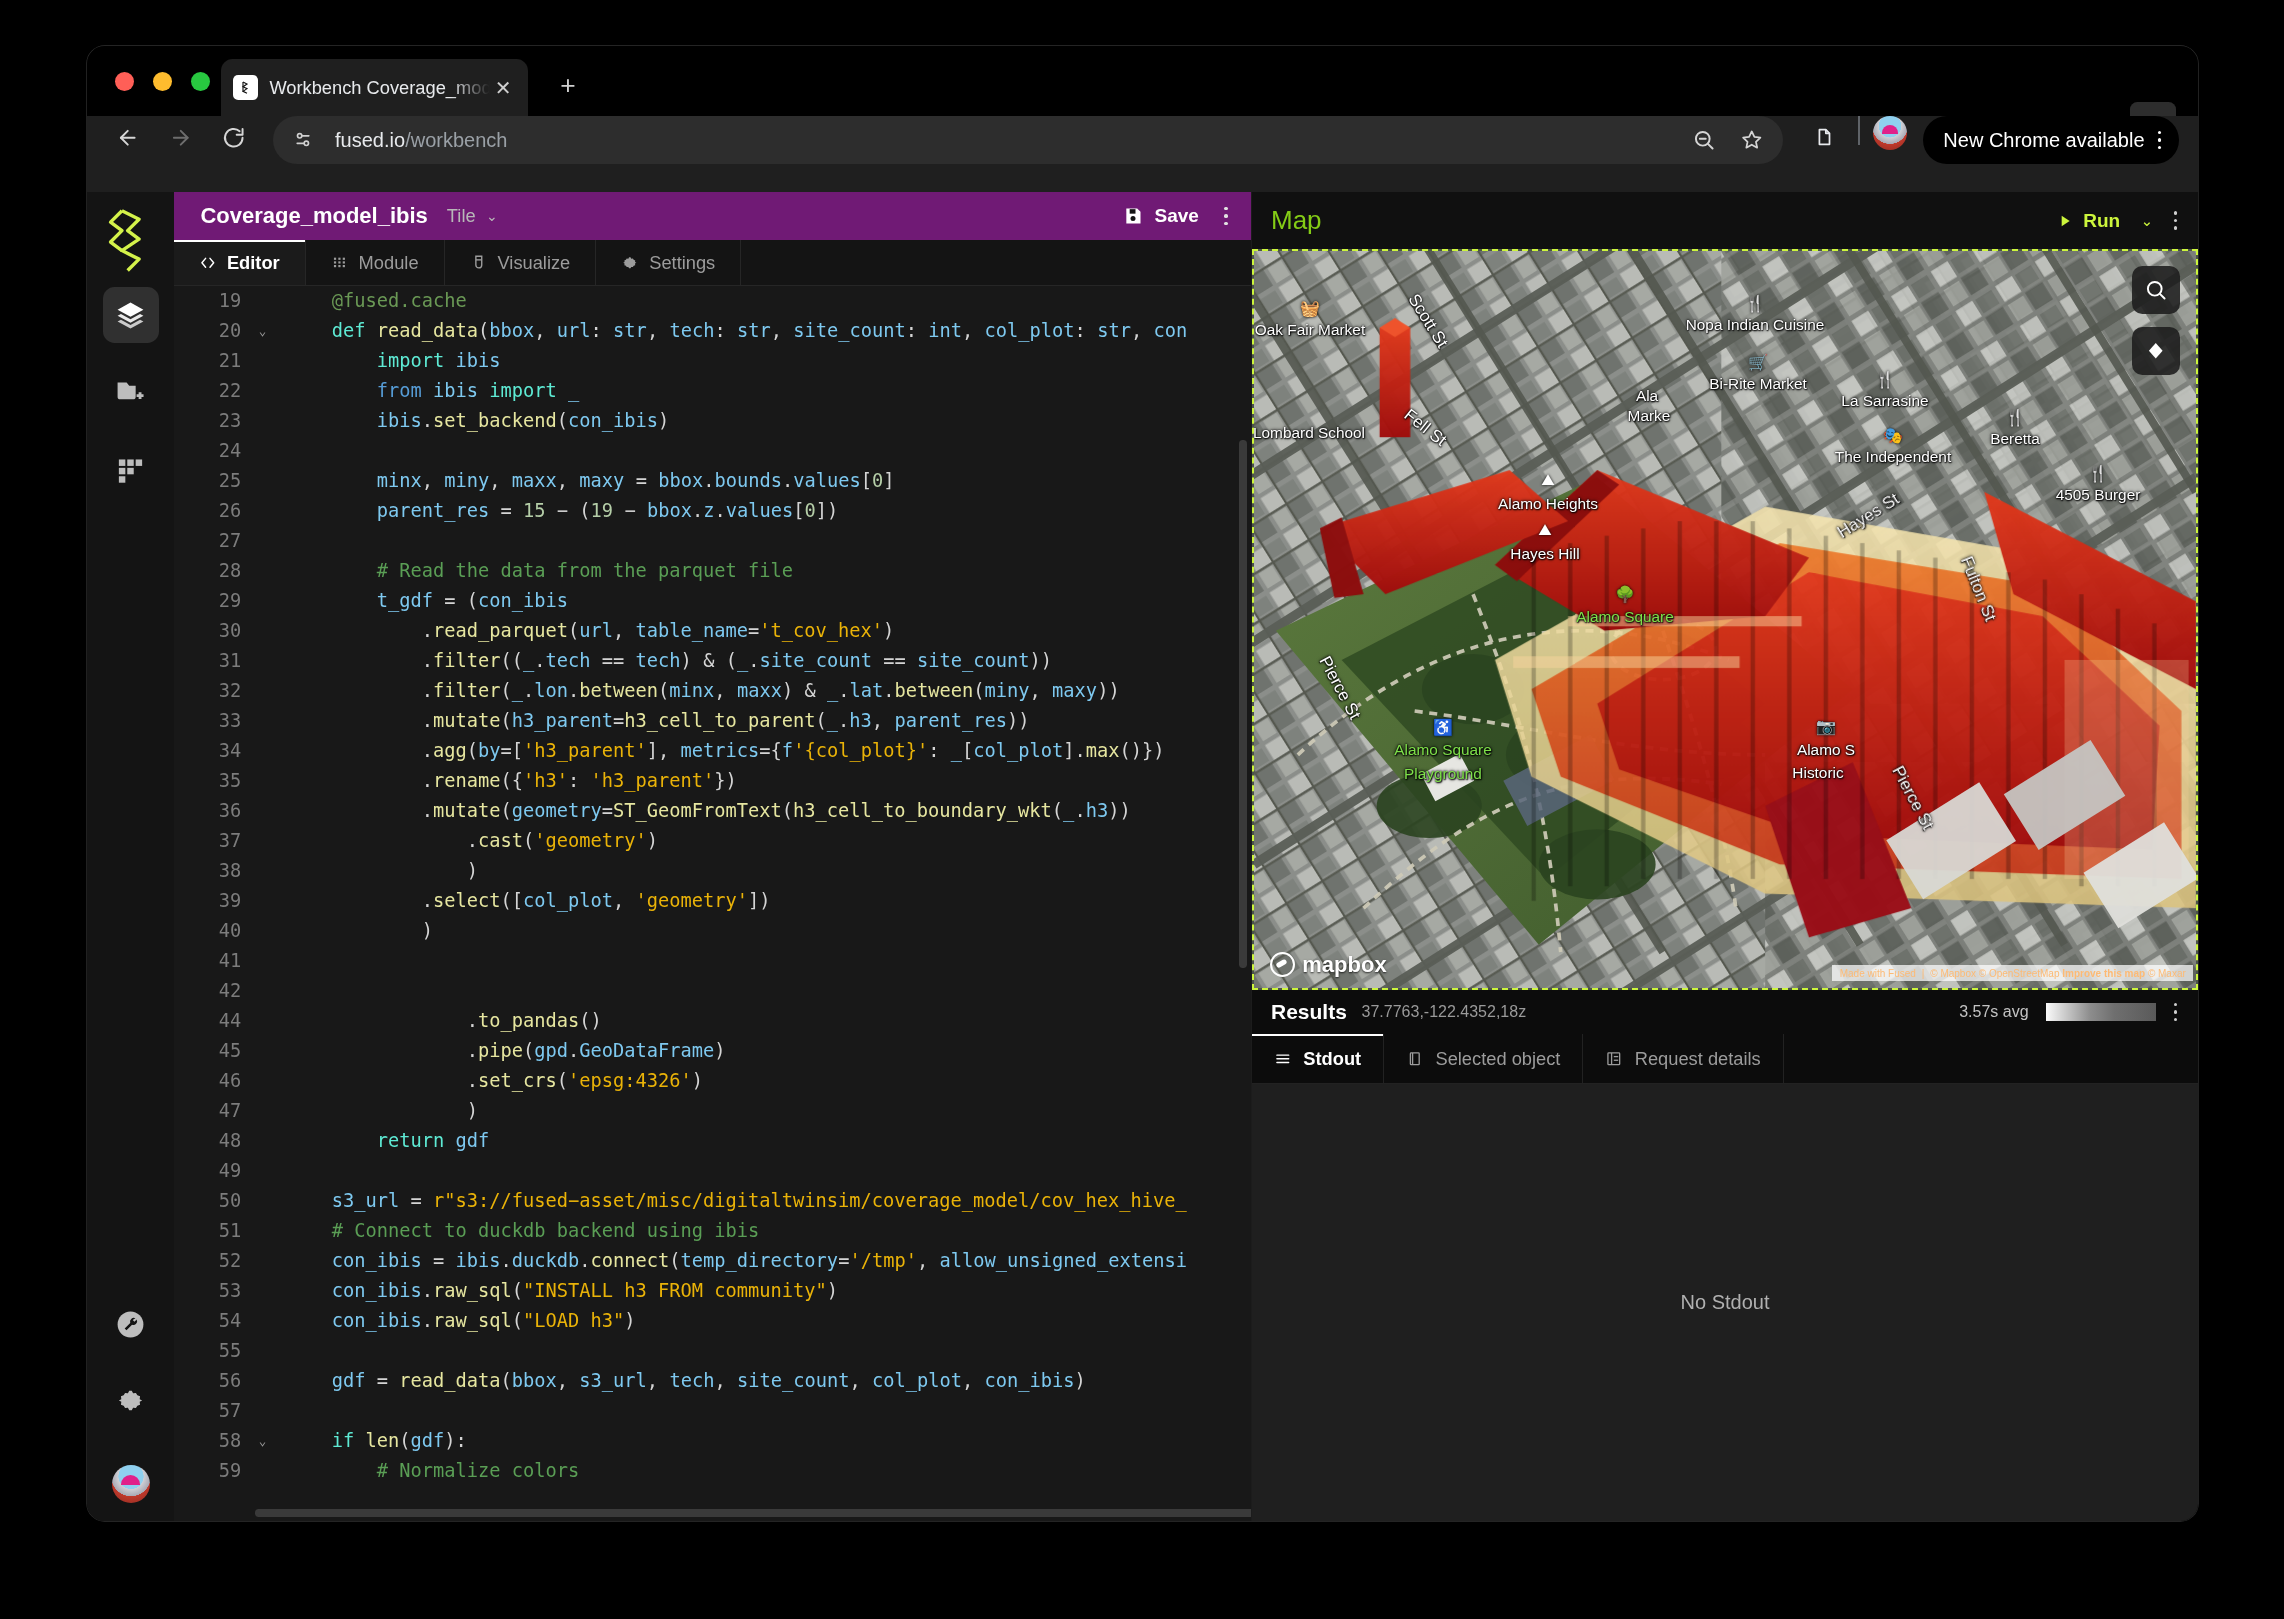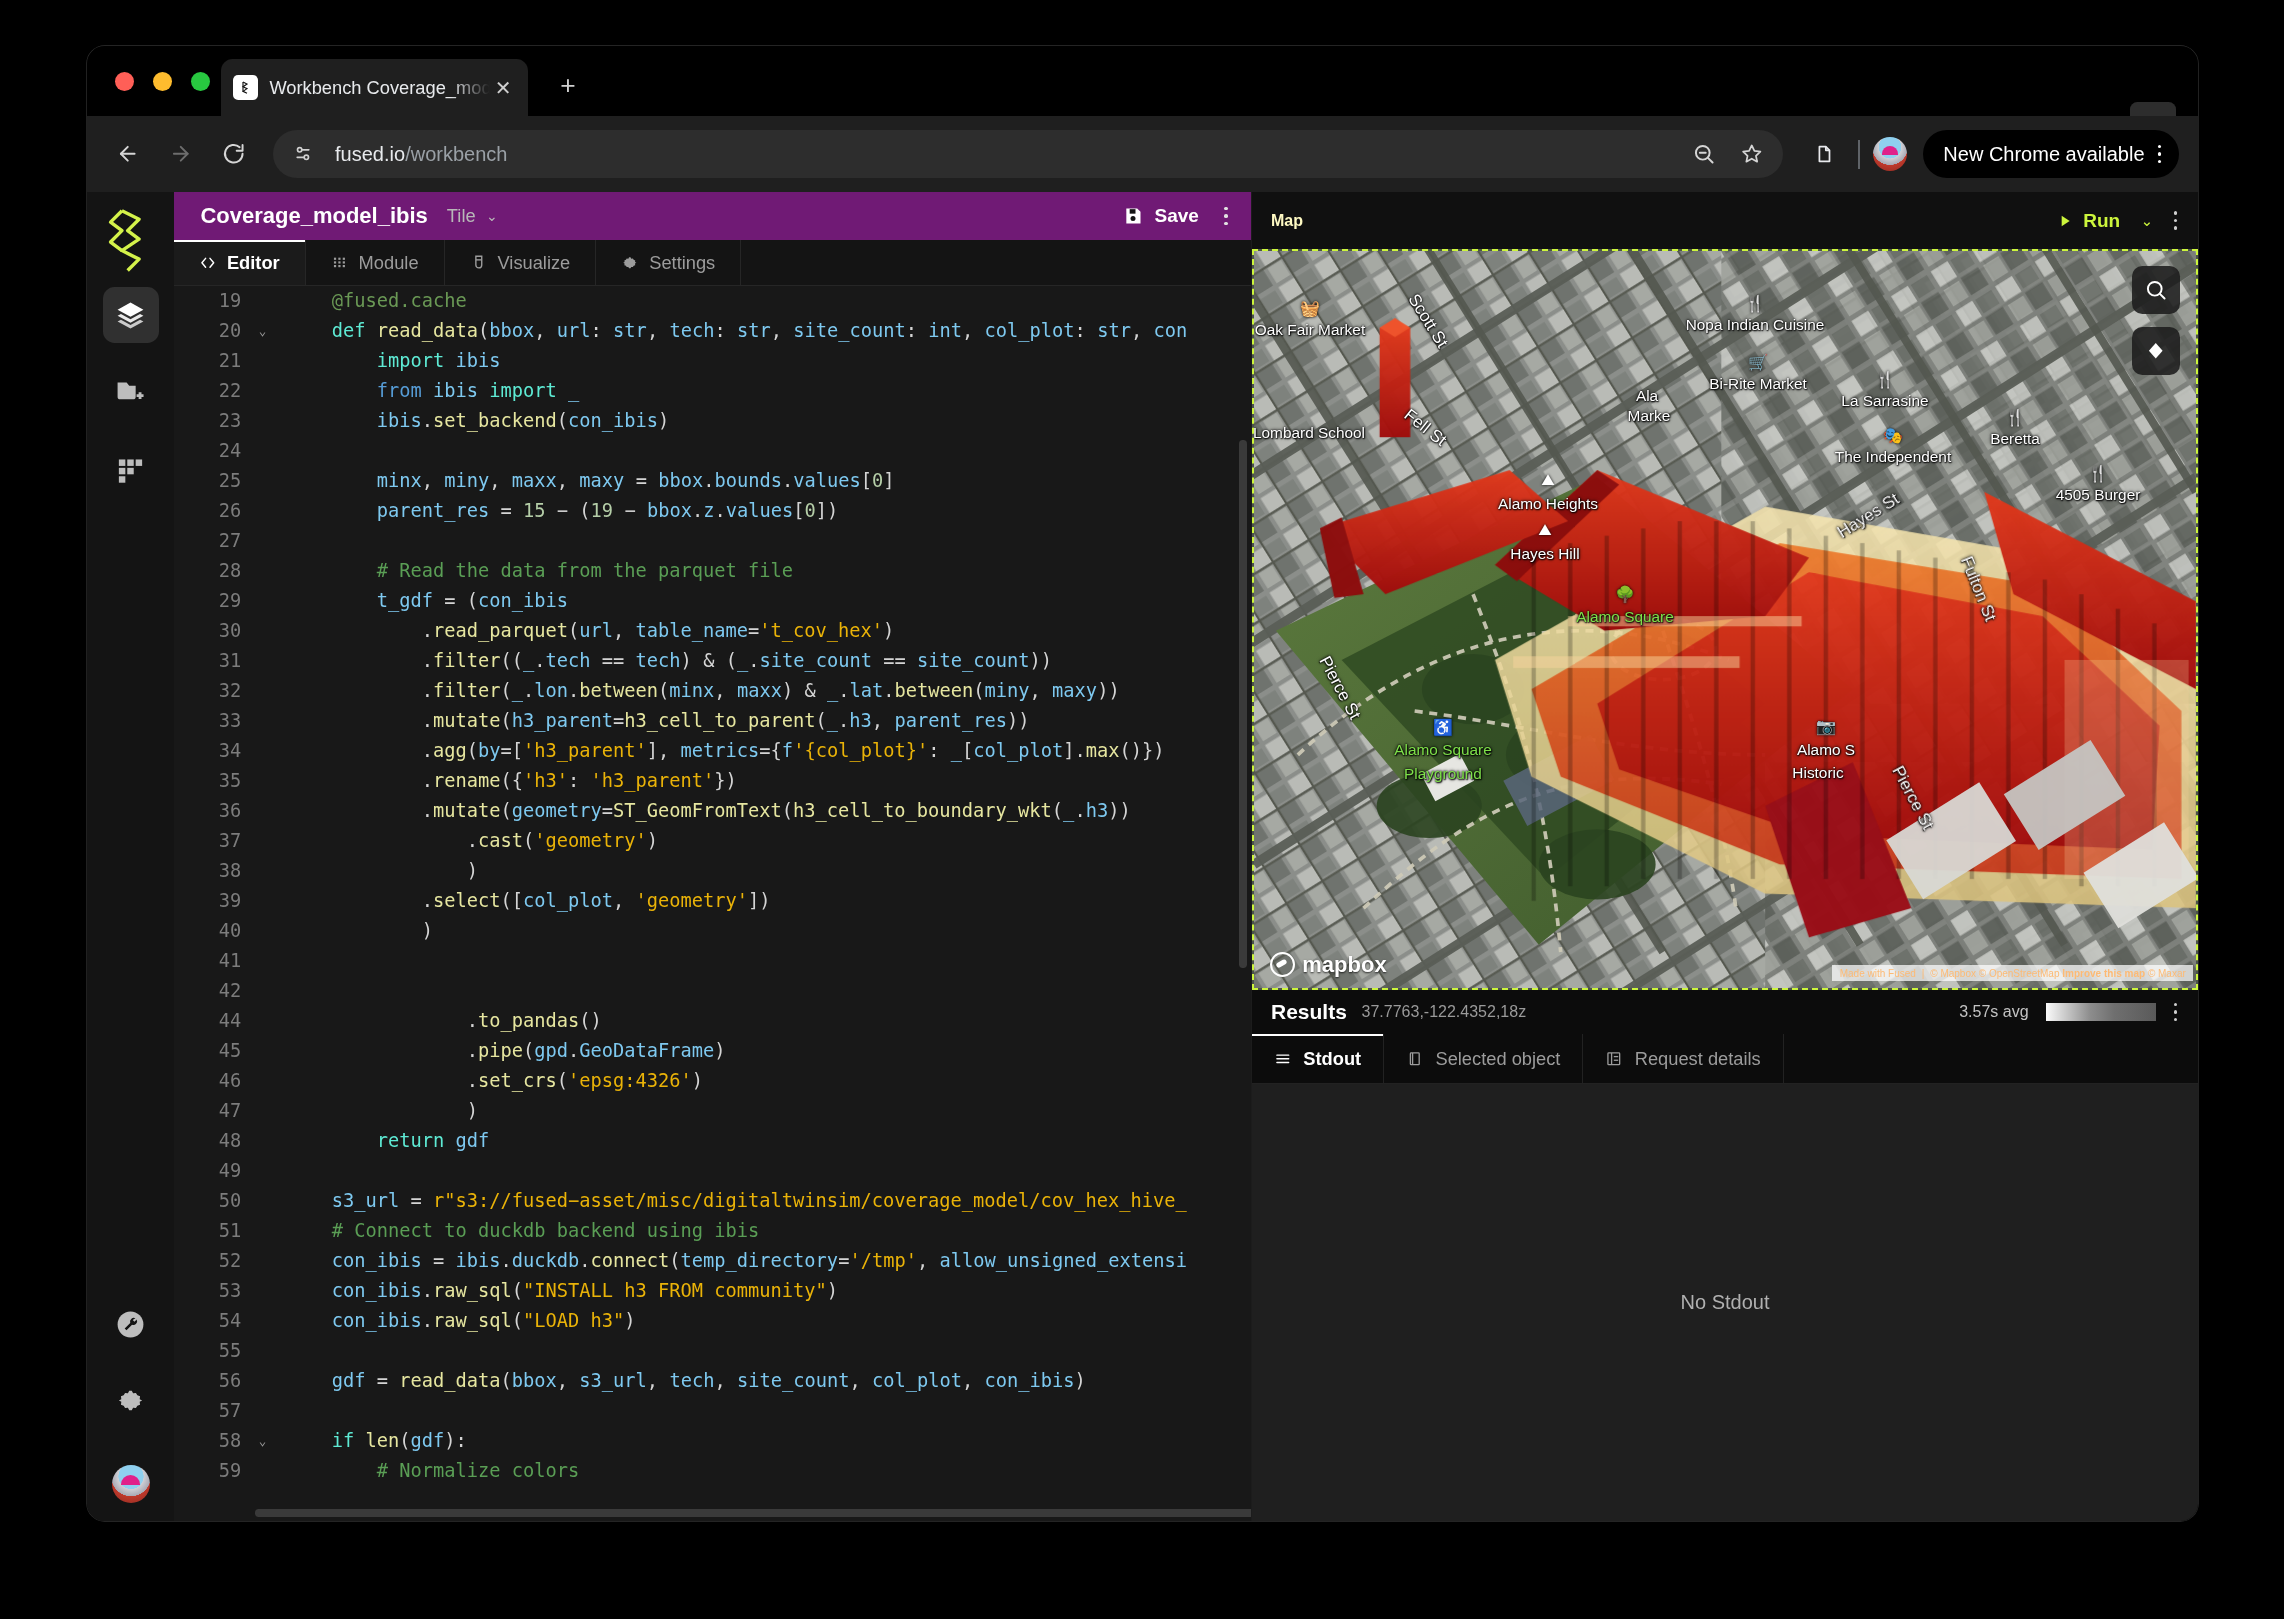--- a/index.html
+++ b/index.html
@@ -86,21 +86,21 @@
     color: #c9c9c9;
     font-size: 14.7px;
     display: flex; align-items: center; justify-content: center;
   }
 
   
   #toolbar {
     position: relative;
     height: 76px;
     background: #1f1f1f;
-    display: flex; align-items: center;
+    display: flex; 
   }
   .nav-btn {
     width: 43px; height: 43px;
     margin-left: 10.3px;
     display: flex; align-items: center; justify-content: center;
     color: #d5d5d5;
     border-radius: 50%;
   }
   .nav-btn:first-child { margin-left: 19px; }
   .nav-btn svg { width: 23.5px; height: 23.5px; }
@@ -289,21 +289,21 @@
     background: #0c0c0c;
     display: flex; flex-direction: column;
     border-left: 1.5px solid #1c1c1c;
   }
   #map-header {
     height: 57px; flex: 0 0 57px;
     display: flex; align-items: center;
     padding: 0 20.6px 0 19px;
     background: #101010;
   }
-  #map-title { color: #fef9c3; font-size: 16px; font-weight: bold; }
+  #map-title { color: #84cc16; font-size: 26px; font-weight: normal; }
   #map-header-right { margin-left: auto; display: flex; align-items: center; gap: 20.6px; }
   #run-button { display: flex; align-items: center; gap: 10.3px; color: #ccf53c; font-size: 19px; font-weight: bold; }
   #run-caret { color: #ccf53c; font-size: 14.7px; }
   #map-kebab { color: #cfcfcf; }
 
   
   #map-canvas {
     flex: 0 0 741px;
     position: relative;
     overflow: hidden;

